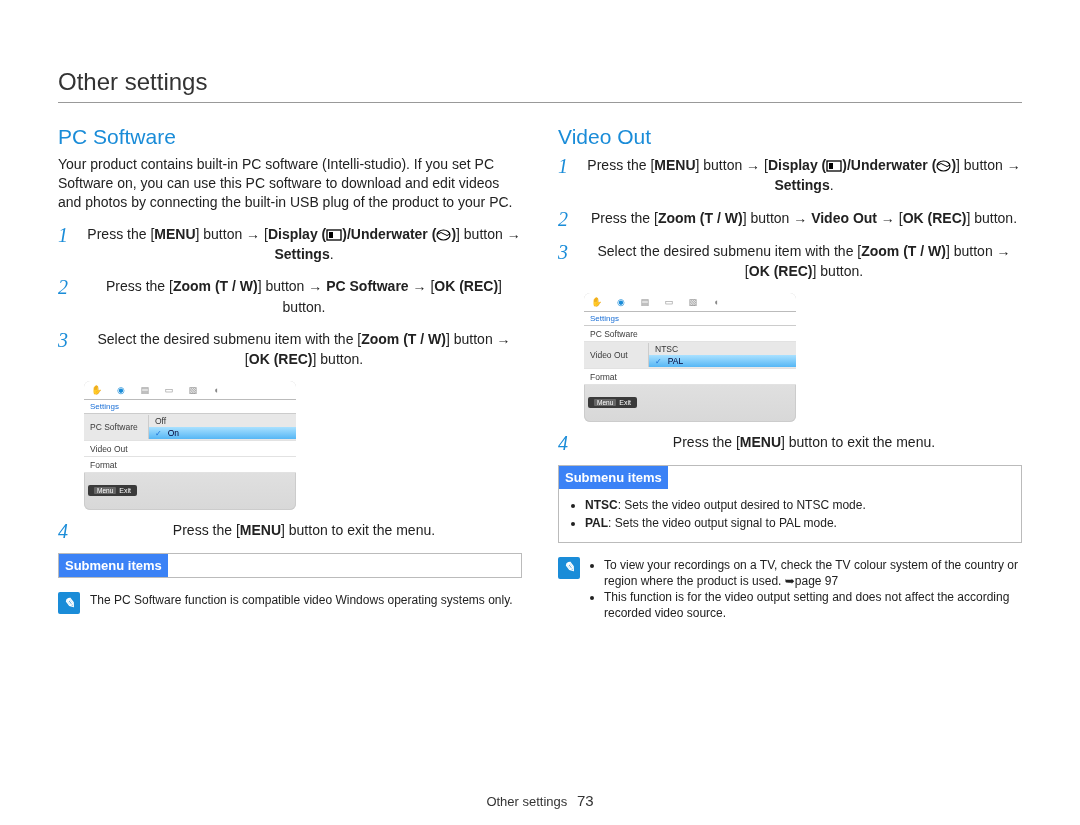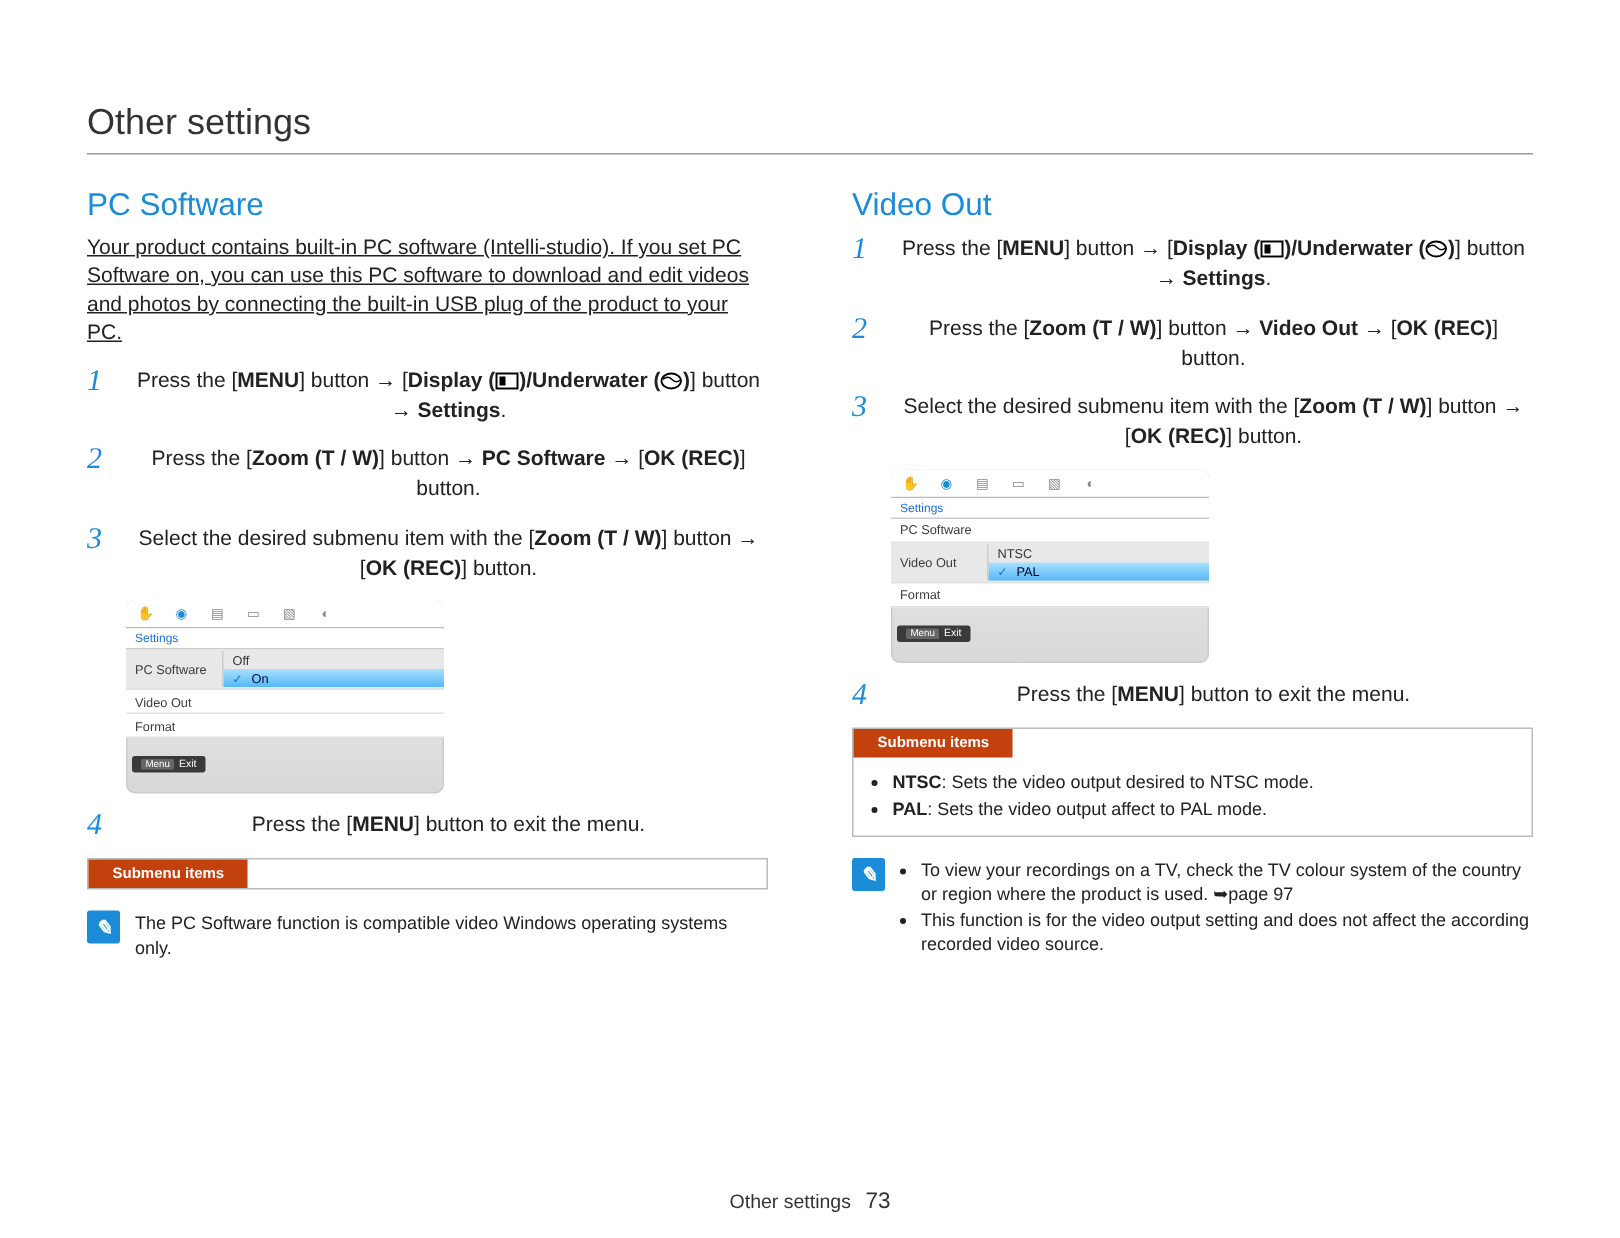--- a/index.html
+++ b/index.html
@@ -22,37 +22,36 @@
     color: #333;
     margin: 0 0 6px 0;
   }
   .hr {
     border: none;
     border-top: 1px solid #999;
     margin: 0 0 12px 0;
   }
   .cols {
     display: flex;
-    gap: 56px;
+    gap: 36px;
   }
   .col {
     flex: 1 1 0;
     min-width: 0;
   }
   .section-title {
     color: #1a8cd8;
     font-size: 21px;
     font-weight: 400;
     margin: 10px 0 6px 0;
   }
   .para {
     font-size: 14px;
     line-height: 1.35;
     margin: 0 0 12px 0;
-    text-decoration: underline;
   }
   ol.steps {
     list-style: none;
     padding: 0;
     margin: 0;
   }
   ol.steps > li {
     display: flex;
     align-items: flex-start;
     gap: 14px;
@@ -157,26 +156,26 @@
     border-radius:1px;
     margin-right:3px;
     font-size:6.5px;
   }
   .submenu-box {
     border: 1px solid #bbb;
     margin-top: 12px;
     font-size: 12px;
   }
   .submenu-box .hdr {
-    background: #c2410c;
+    background: #3b82f6;
     color: #fff;
     font-weight: bold;
-    padding: 4px 16px;
+    padding: 4px 6px;
     display: inline-block;
-    font-size: 10px;
+    font-size: 13px;
   }
   .submenu-box ul {
     margin: 8px 14px 10px 26px;
     padding: 0;
   }
   .submenu-box li {
     margin: 2px 0;
     font-size: 12px;
     line-height:1.35;
   }
@@ -364,21 +363,21 @@
           <span class="step-body">
             <span>Press the [</span><b>MENU</b><span>] button to exit the menu.</span>
           </span>
         </li>
       </ol>
 
       <div class="submenu-box">
         <div class="hdr">Submenu items</div>
         <ul>
           <li><b>NTSC</b><span>: Sets the video output desired to NTSC mode.</span></li>
-          <li><b>PAL</b><span>: Sets the video output affect to PAL mode.</span></li>
+          <li><b>PAL</b><span>: Sets the video output signal to PAL mode.</span></li>
         </ul>
       </div>
 
       <div class="note">
         <div class="note-icon">✎</div>
         <ul>
           <li>To view your recordings on a TV, check the TV colour system of the country or region where the product is used. ➥page 97</li>
           <li>This function is for the video output setting and does not affect the according recorded video source.</li>
         </ul>
       </div>

